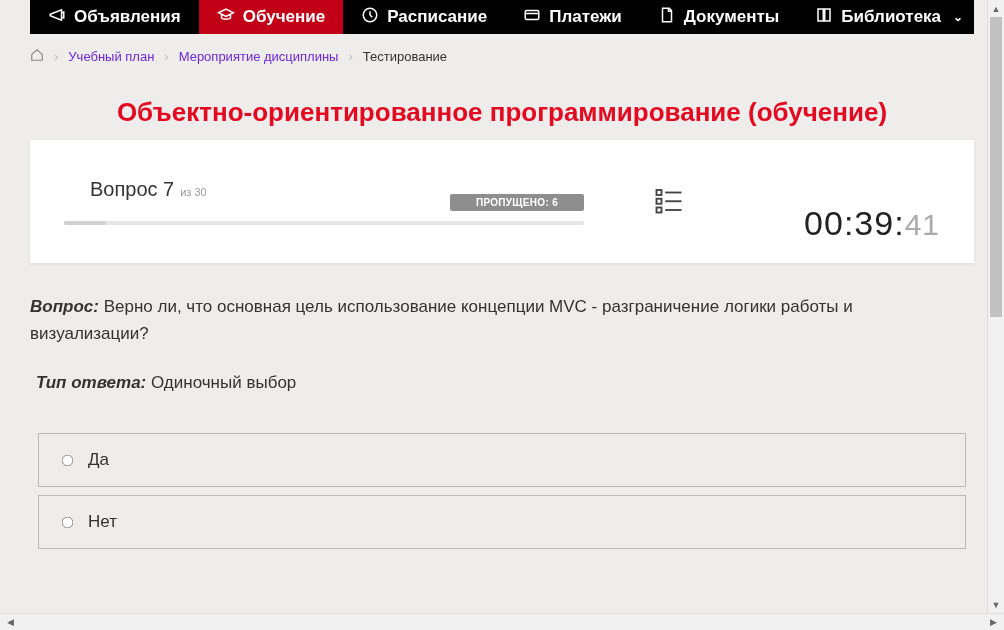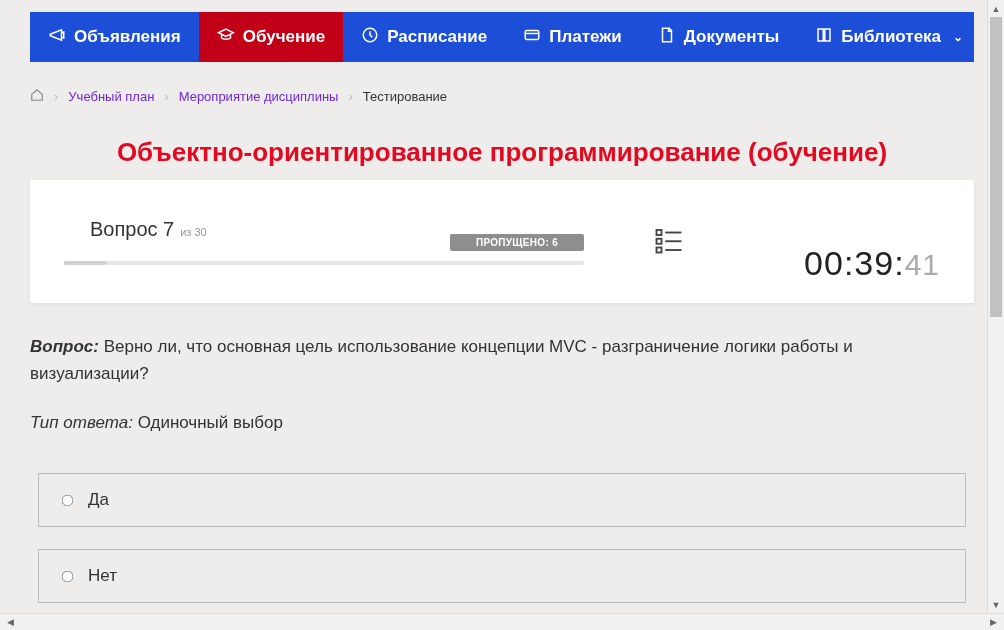--- a/index.html
+++ b/index.html
@@ -6,23 +6,23 @@
     body {
       font-family: Arial, Helvetica, sans-serif;
       background: #eeedeb;
       width: 1004px;
       height: 630px;
       overflow: auto;
       position: relative;
     }
     .nav {
       display: flex;
-      background: #1d4ed8;
-      margin: 12px 30px;
-      height: 50px;
+      background: #000000;
+      margin: 0 30px;
+      height: 34px;
       align-items: stretch;
     }
     .nav-item {
       display: flex;
       align-items: center;
       gap: 8px;
       padding: 0 18px;
       color: #fff;
       font-size: 17px;
       font-weight: 600;
@@ -165,31 +165,32 @@
     .q-text .label {
       font-style: italic;
       font-weight: 700;
     }
     .a-type {
       font-size: 17px;
       margin-bottom: 40px;
     }
     .a-type .label {
       font-style: italic;
-      font-weight: 400;
+      font-weight: 700;
+      margin-left: 6px;
     }
     .options {
       padding: 0 8px;
     }
     .option {
       border: 1px solid #bbb;
       padding: 16px 22px;
       font-size: 17px;
       color: #333;
-      margin-bottom: 22px;
+      margin-bottom: 8px;
       display: flex;
       align-items: center;
       gap: 14px;
       cursor: pointer;
       background: #eeedeb;
     }
     .option input[type=radio] {
       transform: scale(0.9);
     }
     .scroll-v {

